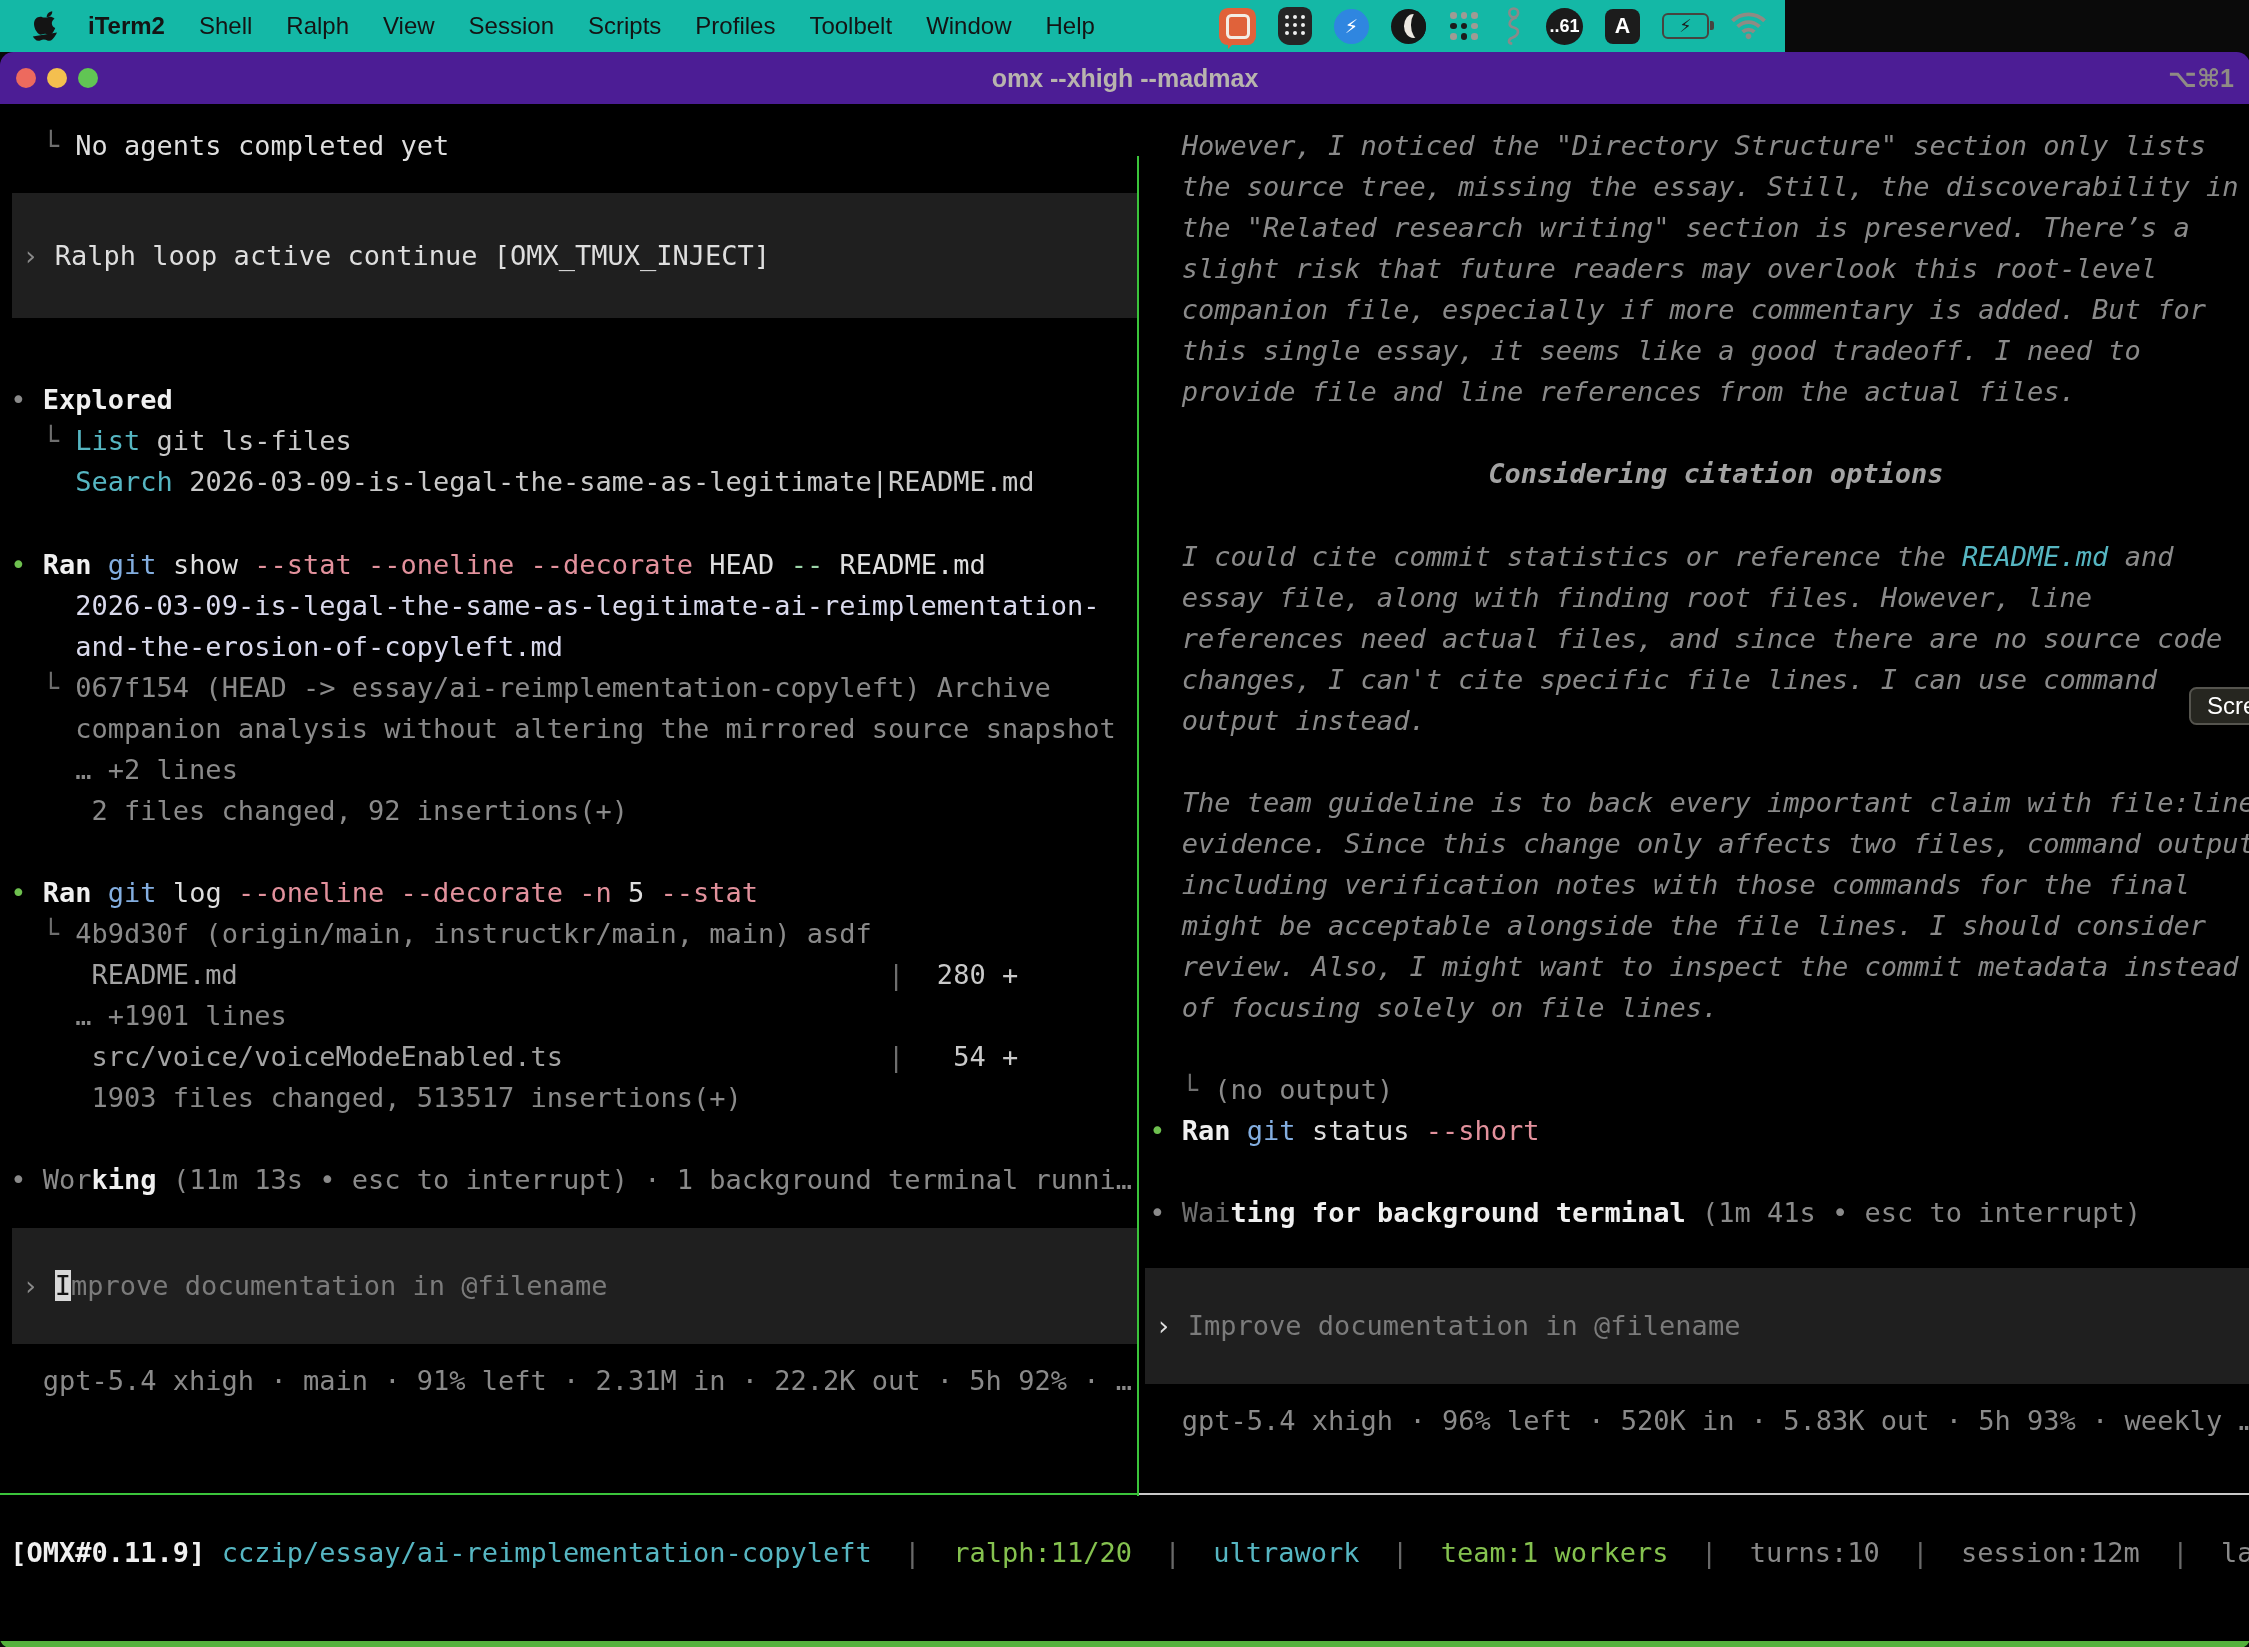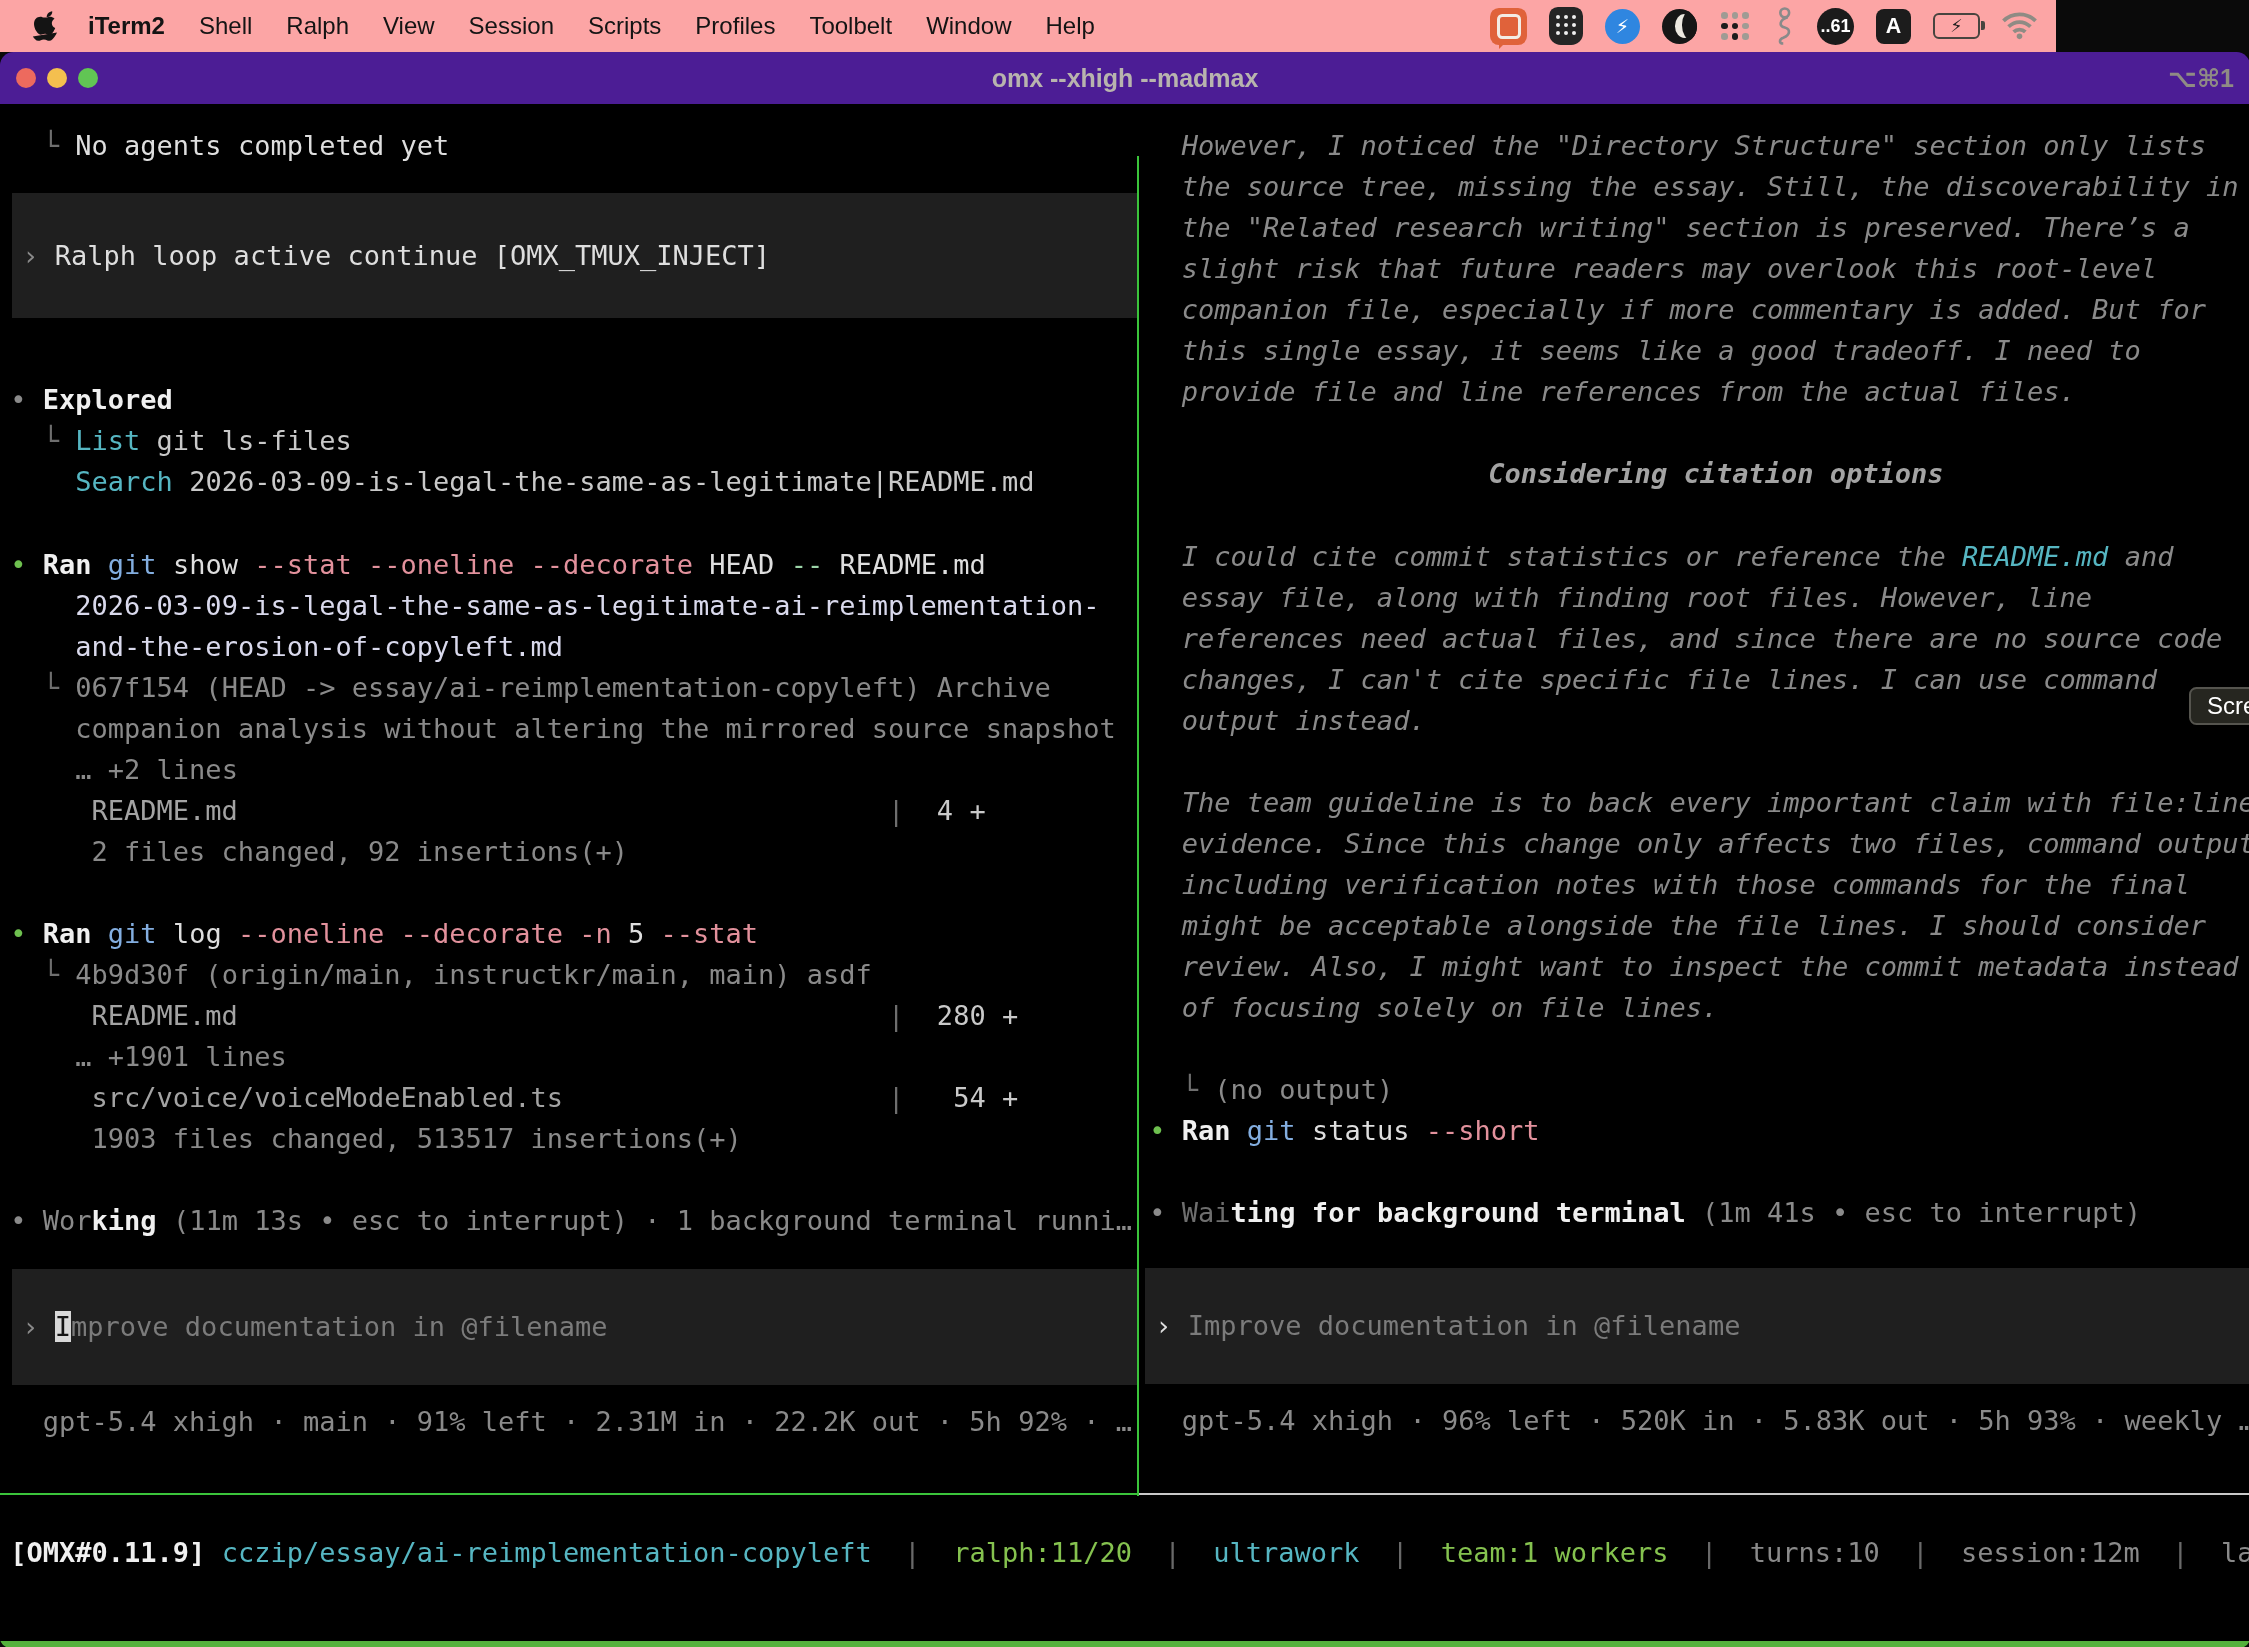--- a/index.html
+++ b/index.html
@@ -2,22 +2,22 @@
 <html style="font-size:11.8px"><head>
 <meta charset="utf-8">
 <style>
   html,body{margin:0;padding:0;}
   body{
     width:2250px;height:1648px;overflow:hidden;position:relative;
     background:#0a0a0a;font-family:"DejaVu Sans Mono",monospace;
   }
   
   .menubar{
-    position:absolute;top:0;left:0;width:2056px;height:52px;
-    background:#fca5a5;display:flex;align-items:center;
+    position:absolute;top:0;left:0;width:1785px;height:52px;
+    background:#14b8a6;display:flex;align-items:center;
     font-family:"Liberation Sans","DejaVu Sans",sans-serif;
     font-size:24px;color:#141414;z-index:50;
   }
   .menubar .apple{margin-left:32px;display:flex;align-items:center;}
   .menubar .apple svg{width:25px;height:29.5px;}
   .menu-item{margin-left:34px;white-space:nowrap;}
   .menu-item.app{font-weight:700;margin-left:31px;}
   .menu-status{margin-left:auto;display:flex;align-items:center;gap:22px;margin-right:19px;}
   .mi{display:flex;align-items:center;justify-content:center;flex:none;}
   .ic-chat{width:37px;height:37px;background:#e0623a;border-radius:8.9px;position:relative;}
@@ -186,21 +186,20 @@
       <div class="line"><span class="seg dim">• </span><span class="seg b">Explored</span></div>
       <div class="line"><span class="seg dim2">  └ </span><span class="seg cyan">List</span><span class="seg w2"> git ls-files</span></div>
       <div class="line"><span class="seg ">    </span><span class="seg cyan">Search</span><span class="seg w2"> 2026-03-09-is-legal-the-same-as-legitimate|README.md</span></div>
       <div class="sp57"></div>
       <div class="line"><span class="seg green">• </span><span class="seg b">Ran</span><span class="seg "> </span><span class="seg blue">git</span><span class="seg w"> show </span><span class="seg pink">--stat --oneline --decorate</span><span class="seg w"> HEAD </span><span class="seg mint">--</span><span class="seg w"> README.md</span></div>
       <div class="line"><span class="seg ">    </span><span class="seg lav">2026-03-09-is-legal-the-same-as-legitimate-ai-reimplementation-</span></div>
       <div class="line"><span class="seg ">    </span><span class="seg lav">and-the-erosion-of-copyleft.md</span></div>
       <div class="line"><span class="seg dim2">  └ </span><span class="seg dim">067f154 (HEAD -&gt; essay/ai-reimplementation-copyleft) Archive</span></div>
       <div class="line"><span class="seg ">    </span><span class="seg dim">companion analysis without altering the mirrored source snapshot</span></div>
       <div class="line"><span class="seg ">    </span><span class="seg dim">… +2 lines</span></div>
-      <div class="line"><span class="seg dim3">     README.md</span><span class="seg ">                                        </span><span class="seg dim2">|</span><span class="seg w2">  4 +</span></div>
       <div class="line"><span class="seg dim">     2 files changed, 92 insertions(+)</span></div>
       <div class="sp55"></div>
       <div class="line"><span class="seg green">• </span><span class="seg b">Ran</span><span class="seg "> </span><span class="seg blue">git</span><span class="seg w"> log </span><span class="seg pink">--oneline --decorate</span><span class="seg "> </span><span class="seg pink">-n</span><span class="seg w"> 5 </span><span class="seg pink">--stat</span></div>
       <div class="line"><span class="seg dim2">  └ </span><span class="seg dim">4b9d30f (origin/main, instructkr/main, main) asdf</span></div>
       <div class="line"><span class="seg dim3">     README.md</span><span class="seg ">                                        </span><span class="seg dim2">|</span><span class="seg w2">  280 +</span></div>
       <div class="line"><span class="seg ">    </span><span class="seg dim">… +1901 lines</span></div>
       <div class="line"><span class="seg dim3">     src/voice/voiceModeEnabled.ts</span><span class="seg ">                    </span><span class="seg dim2">|</span><span class="seg w2">   54 +</span></div>
       <div class="line"><span class="seg dim">     1903 files changed, 513517 insertions(+)</span></div>
       <div class="sp55"></div>
       <div class="line"><span class="seg dim">• </span><span class="seg dim">Wor</span><span class="seg b">king</span><span class="seg dim"> (11m 13s • esc to interrupt) · 1 background terminal runni…</span></div>

